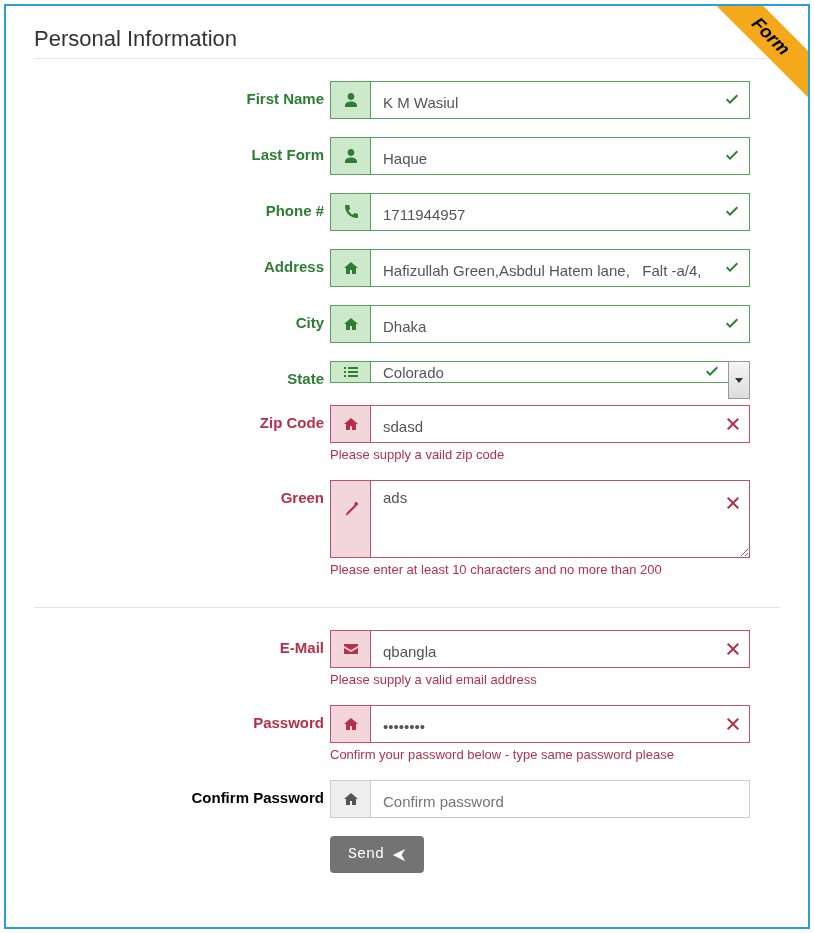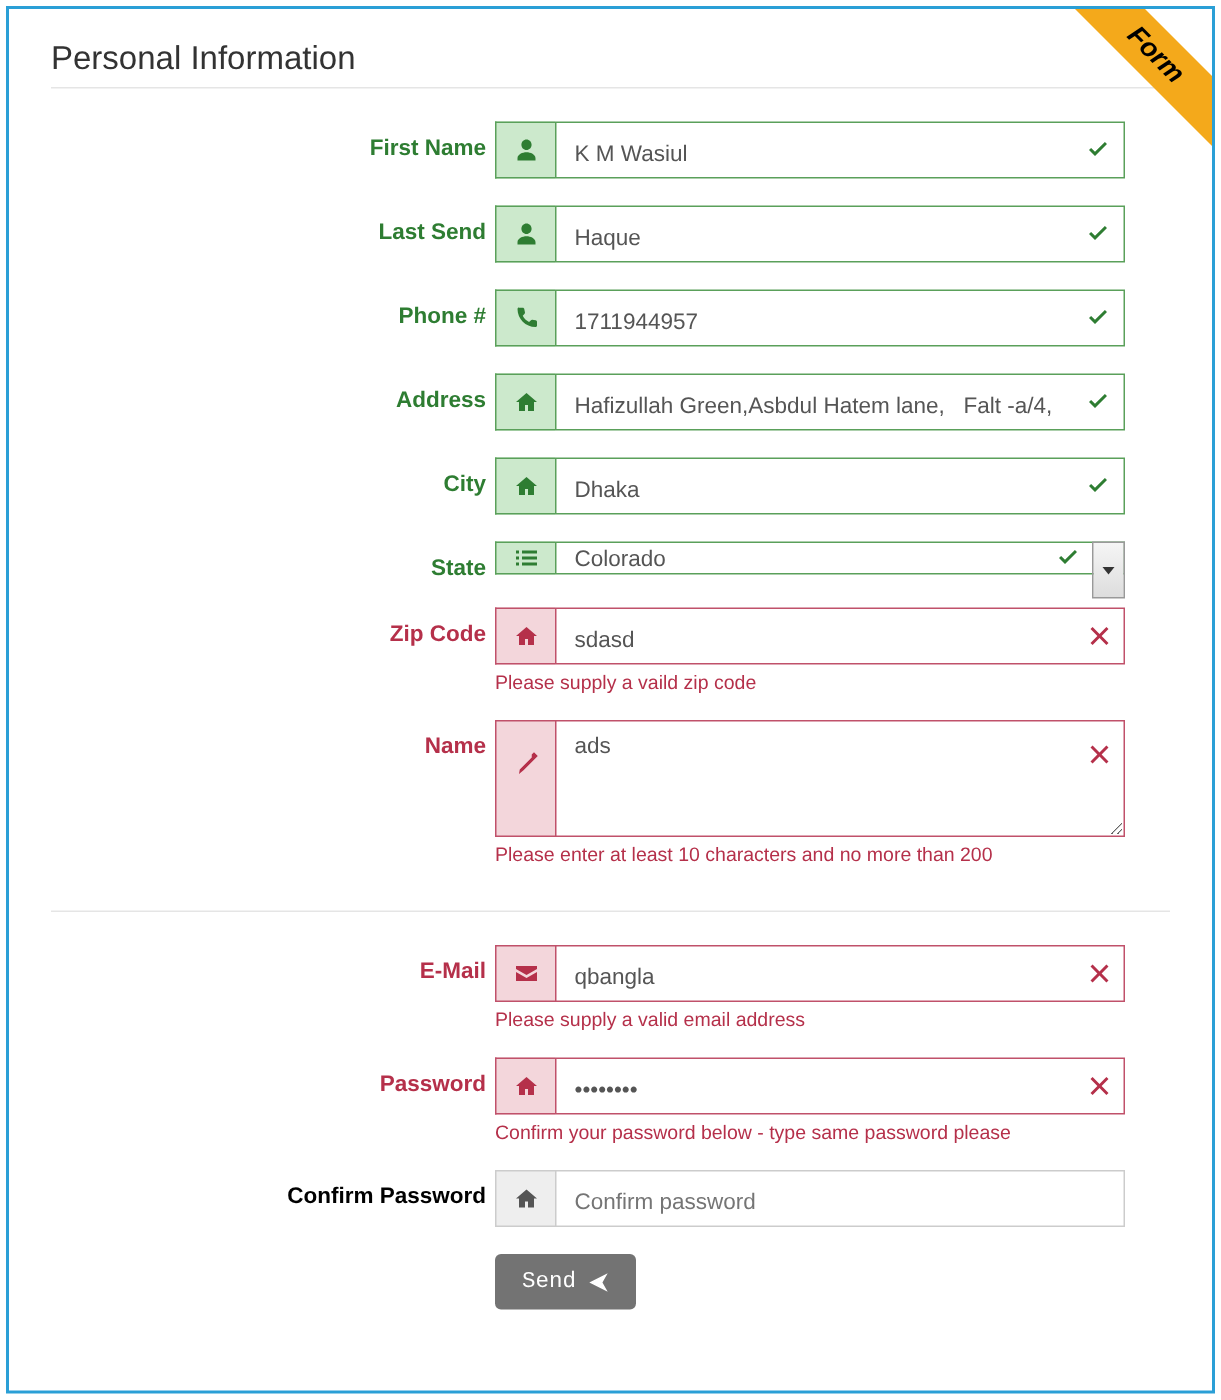--- a/index.html
+++ b/index.html
@@ -63,21 +63,21 @@
             <svg width="16" height="16" viewBox="0 0 16 16" fill="#2e7d32">
                 <path d="M6 12L2 8l1.4-1.4L6 9.2l6.6-6.6L14 4z"></path>
               </svg>
           </span>
         </div>
       </div>
     </div>
   </div>
 
   <div class="row">
-    <div class="lbl ok">Last Send</div>
+    <div class="lbl ok">Last Form</div>
     <div class="field">
       <div class="ig">
         <div class="addon ok">
           <svg viewBox="0 0 16 16" fill="currentColor">
               <path d="M8 8c1.9 0 3.4-1.6 3.4-3.5S9.9 1 8 1 4.6 2.6 4.6 4.5 6.1 8 8 8zm0 1.5c-2.7 0-6 1.4-6 4V15h12v-1.5c0-2.6-3.3-4-6-4z"></path>
             </svg>
         </div>
         <div class="iwrap">
           <input class="inp ok" value="Haque" style="">
           <span class="status-icon">
@@ -198,21 +198,21 @@
                 <path d="M13 2.4L11.6 1 7 5.6 2.4 1 1 2.4 5.6 7 1 11.6 2.4 13 7 8.4 11.6 13 13 11.6 8.4 7z"></path>
               </svg>
           </span>
         </div>
       </div>
       <div class="help">Please supply a vaild zip code</div>
     </div>
   </div>
 
   <div class="row">
-    <div class="lbl err">Name</div>
+    <div class="lbl err">Green</div>
     <div class="field">
       <div class="ig">
         <div class="addon err tall">
           <svg viewBox="0 0 16 16" fill="currentColor">
               <path d="M11.5 2l2.5 2.5-8 8L3 15l.5-3 8-8zM13 .5L15.5 3 14 4.5 11.5 2 13 .5z"></path>
             </svg>
         </div>
         <div class="iwrap">
           <textarea class="inp err" style="">ads</textarea>
           <span class="status-icon" style="top:16px;transform:none">

